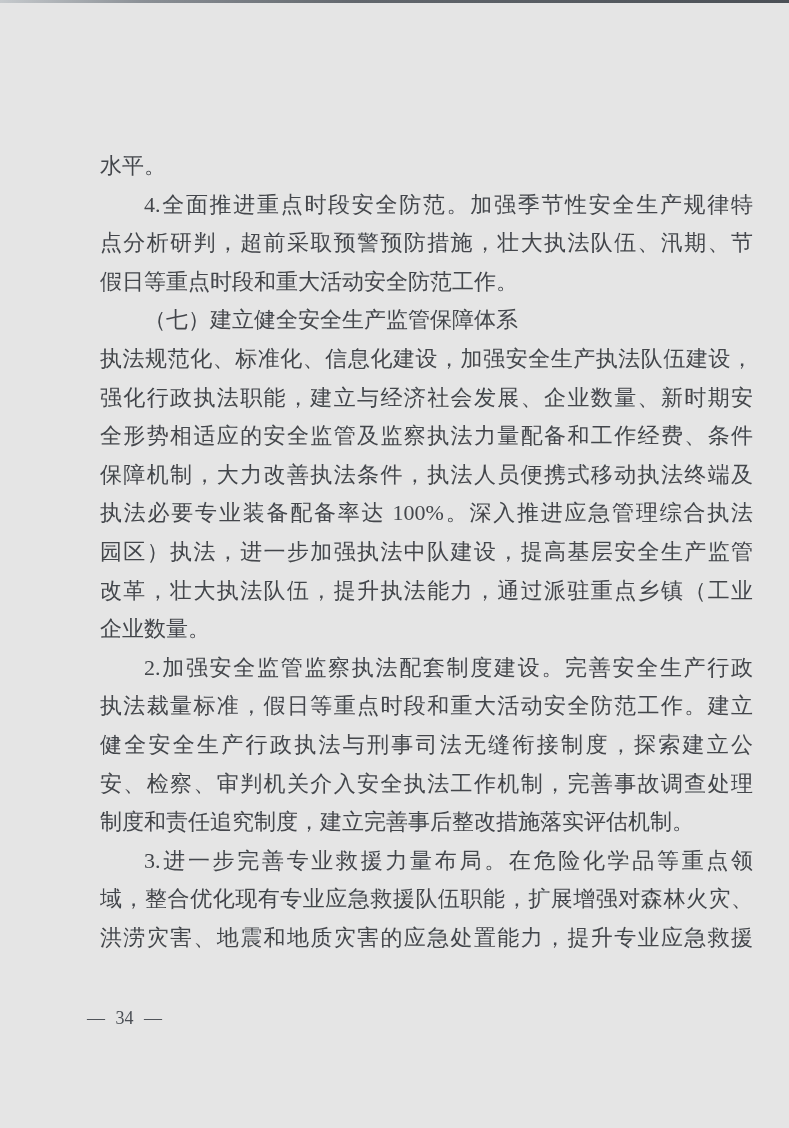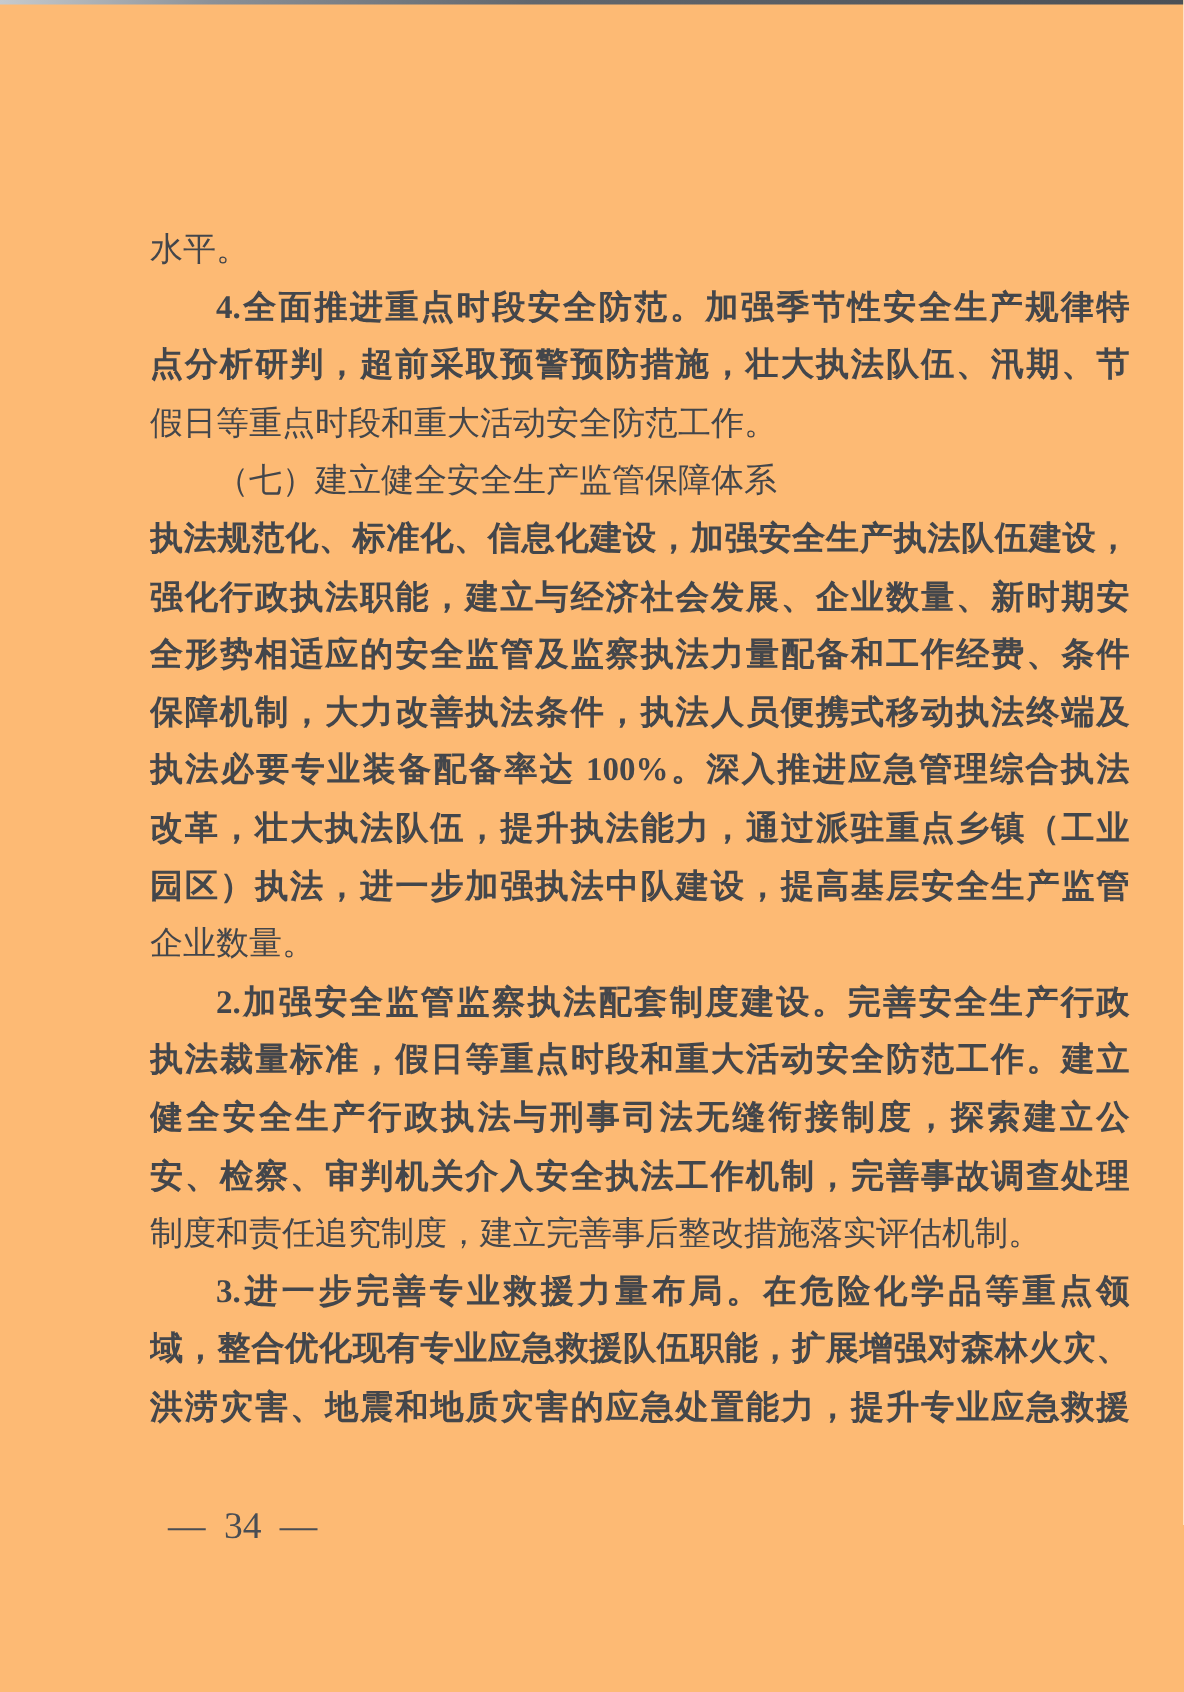--- a/index.html
+++ b/index.html
@@ -4,21 +4,21 @@
 <style>
   html, body {
     margin: 0;
     padding: 0;
     background: #ffffff;
   }
   .page {
     position: relative;
     width: 789px;
     height: 1128px;
-    background: #fdba74;
+    background: #e5e5e5;
     overflow: hidden;
     font-family: "Liberation Serif", "DejaVu Serif", serif;
     color: #43464b;
   }
   .top-edge {
     position: absolute;
     top: 0;
     left: 0;
     width: 789px;
     height: 3px;
@@ -34,30 +34,29 @@
     font-size: 22px;
     line-height: 38.6px;
     height: 38.6px;
     text-align: justify;
     text-align-last: left;
     overflow: hidden;
   }
   .line.fill {
     text-align-last: justify;
     text-justify: inter-character;
-    font-weight: bold;
   }
   .line.indent {
     text-indent: 44px;
   }
   .footer-page-number {
     position: absolute;
-    left: 112px;
+    left: 87px;
     top: 1003px;
-    font-size: 25px;
+    font-size: 18px;
     line-height: 30px;
     color: #4a4e54;
     word-spacing: 6px;
   }
 </style>
 </head>
 <body>
 
 <div class="page">
   <div class="top-edge"></div>
@@ -66,22 +65,22 @@
     <div class="line">水平。</div>
     <div class="line indent fill">4.全面推进重点时段安全防范。加强季节性安全生产规律特</div>
     <div class="line fill">点分析研判，超前采取预警预防措施，壮大执法队伍、汛期、节</div>
     <div class="line">假日等重点时段和重大活动安全防范工作。</div>
     <div class="line indent">（七）建立健全安全生产监管保障体系</div>
     <div class="line fill">执法规范化、标准化、信息化建设，加强安全生产执法队伍建设，</div>
     <div class="line fill">强化行政执法职能，建立与经济社会发展、企业数量、新时期安</div>
     <div class="line fill">全形势相适应的安全监管及监察执法力量配备和工作经费、条件</div>
     <div class="line fill">保障机制，大力改善执法条件，执法人员便携式移动执法终端及</div>
     <div class="line fill">执法必要专业装备配备率达 100%。深入推进应急管理综合执法</div>
+    <div class="line fill">园区）执法，进一步加强执法中队建设，提高基层安全生产监管</div>
     <div class="line fill">改革，壮大执法队伍，提升执法能力，通过派驻重点乡镇（工业</div>
-    <div class="line fill">园区）执法，进一步加强执法中队建设，提高基层安全生产监管</div>
     <div class="line">企业数量。</div>
     <div class="line indent fill">2.加强安全监管监察执法配套制度建设。完善安全生产行政</div>
     <div class="line fill">执法裁量标准，假日等重点时段和重大活动安全防范工作。建立</div>
     <div class="line fill">健全安全生产行政执法与刑事司法无缝衔接制度，探索建立公</div>
     <div class="line fill">安、检察、审判机关介入安全执法工作机制，完善事故调查处理</div>
     <div class="line">制度和责任追究制度，建立完善事后整改措施落实评估机制。</div>
     <div class="line indent fill">3.进一步完善专业救援力量布局。在危险化学品等重点领</div>
     <div class="line fill">域，整合优化现有专业应急救援队伍职能，扩展增强对森林火灾、</div>
     <div class="line fill">洪涝灾害、地震和地质灾害的应急处置能力，提升专业应急救援</div>
   </div>

